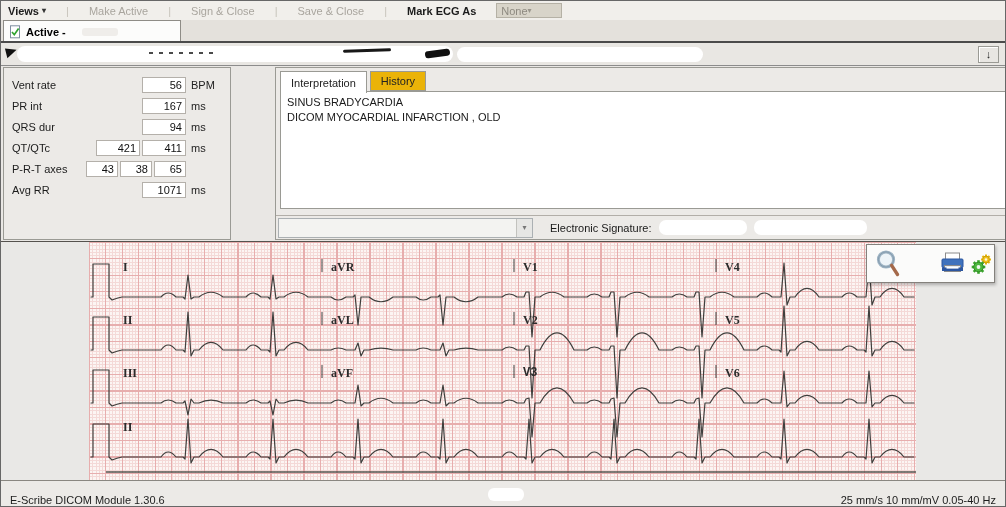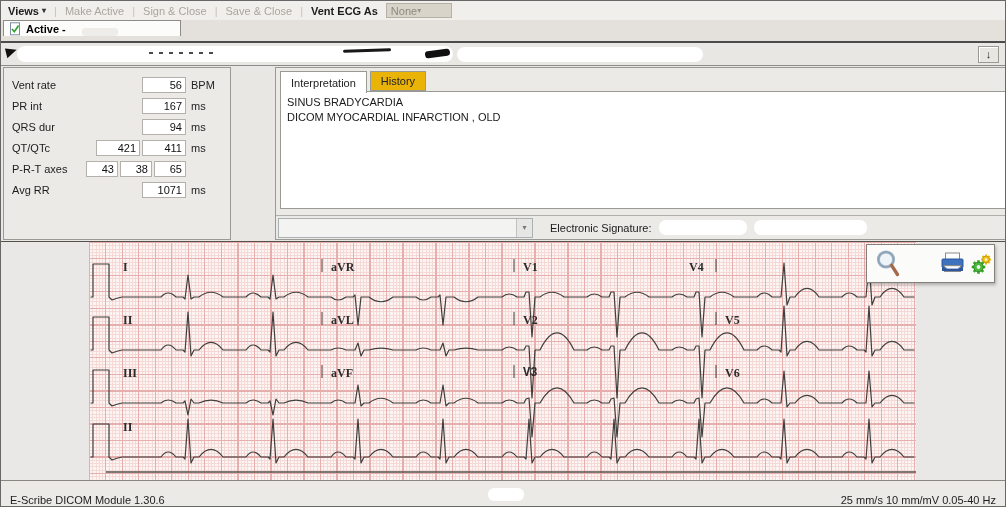--- a/index.html
+++ b/index.html
@@ -2,32 +2,32 @@
 <html><head>
 <meta charset="utf-8">
 <style>
   html,body{margin:0;padding:0;background:#c9c6c0;}
   *{box-sizing:border-box;}
   .window{position:relative;width:1006px;height:507px;background:#e9e7e4;border:1px solid #676767;
           font-family:"Liberation Sans",sans-serif;overflow:hidden;}
 
   
   .toolbar{position:absolute;left:0;top:0;width:100%;height:19px;background:#f1efeb;
-           display:flex;align-items:center;padding-left:7px;gap:8px;font-size:11px;}
+           display:flex;align-items:center;padding-left:7px;gap:20px;font-size:11px;}
   .tbtn{color:#1b1b1b;font-weight:bold;cursor:default;white-space:nowrap;display:flex;align-items:center;gap:3px;}
   .tbtn.disabled{color:#a9a59e;font-weight:normal;}
   .tsep{color:#c6c2ba;}
   .caret{font-size:8px;color:#333;}
   .mark-combo{width:66px;height:15px;background:#d8d4c9;border:1px solid #b5b1a5;color:#8e8a80;
               font-size:11px;display:flex;align-items:center;padding:0 4px;}
   .mark-combo .caret{color:#9a968c;}
 
   
   .tabrow{position:absolute;left:0;top:19px;width:100%;height:21px;background:#e4e1dc;}
-  .tab{position:absolute;left:2px;top:0;width:178px;height:16px;background:#fcfcfb;
+  .tab{position:absolute;left:2px;top:0;width:178px;height:23px;background:#fcfcfb;
        border:1px solid #8e8c86;border-bottom:none;display:flex;align-items:center;gap:4px;
        padding-left:4px;font-weight:bold;font-size:11px;}
   .tab-smudge{position:absolute;left:78px;top:7px;width:36px;height:8px;background:#efedea;border-radius:3px;}
 
   
   .headerbar{position:absolute;left:0;top:40px;width:100%;height:25px;background:#e9e7e3;
              border-top:2px solid #4b4b4b;border-bottom:1px solid #8c8c8c;}
   .blob{position:absolute;background:#ffffff;border-radius:8px;}
   .blob1{left:16px;top:3px;width:436px;height:16px;}
   .blob2{left:456px;top:4px;width:246px;height:15px;}
@@ -107,21 +107,21 @@
       <span>Views</span>
       <span class="caret">▾</span>
     </span>
     <span class="tsep">|</span>
     <span class="tbtn disabled">Make Active</span>
     <span class="tsep">|</span>
     <span class="tbtn disabled">Sign &amp; Close</span>
     <span class="tsep">|</span>
     <span class="tbtn disabled">Save &amp; Close</span>
     <span class="tsep">|</span>
-    <span class="tbtn">Vent ECG As</span>
+    <span class="tbtn">Mark ECG As</span>
     <span class="mark-combo">
       <span>None</span>
       <span class="caret">▾</span>
     </span>
   </div>
 
   <div class="tabrow">
     <div class="tab">
       <svg width="14" height="14" viewBox="0 0 14 14">
         <rect x="2.5" y="0.8" width="9" height="12" fill="#ffffff" stroke="#7e8ea0" stroke-width="1"></rect>
@@ -232,21 +232,21 @@
           <path d="M2,161 L4,161 L4,128 L20,128 L20,161 L23,164 Q28,162 33,161 L70,161 L72,161 Q79,155.0 87,161 L94,161 L96,159.0 L99,173.0 L102,157.0 L105,161 L110,161 Q122,155.3 134,161 L155,161 L157,161 Q164,155.0 172,161 L179,161 L181,159.0 L184,173.0 L187,157.0 L190,161 L195,161 Q207,155.3 219,161 L240,161 L242,161 Q249,155.0 257,161 L264,161 L266,161.0 L269,143.0 L272,164.0 L275,161 L280,161 Q292,151.5 304,161 L325,161 L327,161 Q334,155.0 342,161 L349,161 L351,161.0 L354,143.0 L357,164.0 L360,161 L365,161 Q377,151.5 389,161 L411,161 L413,161 Q420,155.0 428,161 L435,161 L437,157.0 L440,156.0 L443,195.0 L446,161 L451,161 Q468,130.6 485,161 L496,161 L498,161 Q505,155.0 513,161 L520,161 L522,157.0 L525,156.0 L528,195.0 L531,161 L536,161 Q553,130.6 570,161 L581,161 L583,161 Q590,155.0 598,161 L605,161 L607,157.0 L610,156.0 L613,195.0 L616,161 L621,161 Q638,130.6 655,161 L666,161 L668,161 Q675,153.0 683,161 L690,161 L692,161.0 L695,129.0 L698,165.0 L701,161 L706,161 Q718,145.8 730,161 L751,161 L753,161 Q760,153.0 768,161 L775,161 L777,161.0 L780,129.0 L783,165.0 L786,161 L791,161 Q803,145.8 815,161 L825,161" fill="none" stroke="#3f3f3d" stroke-width="1.2" stroke-linejoin="round" stroke-linecap="round"></path>
           <line x1="233" x2="233" y1="123" y2="136" stroke="#3f3f3d" stroke-width="1"></line>
           <line x1="425" x2="425" y1="123" y2="136" stroke="#3f3f3d" stroke-width="1"></line>
           <line x1="627" x2="627" y1="123" y2="136" stroke="#3f3f3d" stroke-width="1"></line>
           <path d="M2,215 L4,215 L4,182 L20,182 L20,215 L23,218 Q28,216 33,215 L70,215 L72,215 Q79,205.0 87,215 L94,215 L96,217.0 L99,177.0 L102,221.0 L105,215 L110,215 Q122,199.8 134,215 L155,215 L157,215 Q164,205.0 172,215 L179,215 L181,217.0 L184,177.0 L187,221.0 L190,215 L195,215 Q207,199.8 219,215 L240,215 L242,215 Q249,205.0 257,215 L264,215 L266,217.0 L269,177.0 L272,221.0 L275,215 L280,215 Q292,199.8 304,215 L325,215 L327,215 Q334,205.0 342,215 L349,215 L351,217.0 L354,177.0 L357,221.0 L360,215 L365,215 Q377,199.8 389,215 L411,215 L413,215 Q420,205.0 428,215 L435,215 L437,217.0 L440,177.0 L443,221.0 L446,215 L451,215 Q463,199.8 475,215 L496,215 L498,215 Q505,205.0 513,215 L520,215 L522,217.0 L525,177.0 L528,221.0 L531,215 L536,215 Q548,199.8 560,215 L581,215 L583,215 Q590,205.0 598,215 L605,215 L607,217.0 L610,177.0 L613,221.0 L616,215 L621,215 Q633,199.8 645,215 L666,215 L668,215 Q675,205.0 683,215 L690,215 L692,217.0 L695,177.0 L698,221.0 L701,215 L706,215 Q718,199.8 730,215 L751,215 L753,215 Q760,205.0 768,215 L775,215 L777,217.0 L780,177.0 L783,221.0 L786,215 L791,215 Q803,199.8 815,215 L825,215" fill="none" stroke="#3f3f3d" stroke-width="1.2" stroke-linejoin="round" stroke-linecap="round"></path>
           <line x1="17" x2="827" y1="230" y2="230" stroke="#55524e" stroke-width="1.6"></line>
         </svg>
     <div class="lead-label" style="left: 34px; top: 18px;">I</div>
         <div class="lead-label" style="left: 242px; top: 18px;">aVR</div>
         <div class="lead-label" style="left: 434px; top: 18px;">V1</div>
-        <div class="lead-label" style="left: 600px; top: 18px;">V4</div>
+        <div class="lead-label" style="left: 636px; top: 18px;">V4</div>
         <div class="lead-label" style="left: 34px; top: 71px;">II</div>
         <div class="lead-label" style="left: 242px; top: 71px;">aVL</div>
         <div class="lead-label" style="left: 434px; top: 71px;">V2</div>
         <div class="lead-label" style="left: 636px; top: 71px;">V5</div>
         <div class="lead-label" style="left: 34px; top: 124px;">III</div>
         <div class="lead-label" style="left: 242px; top: 124px;">aVF</div>
         <div class="lead-label" style="left: 434px; top: 124px; font-family: Liberation Mono, monospace;">V3</div>
         <div class="lead-label" style="left: 636px; top: 124px;">V6</div>
         <div class="lead-label" style="left: 34px; top: 178px;">II</div>
       </div>

